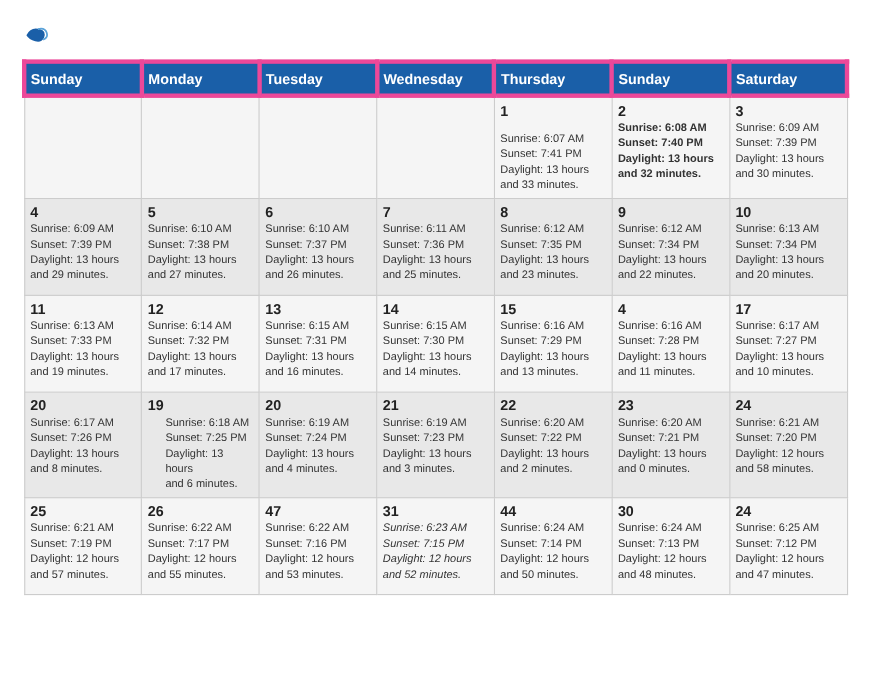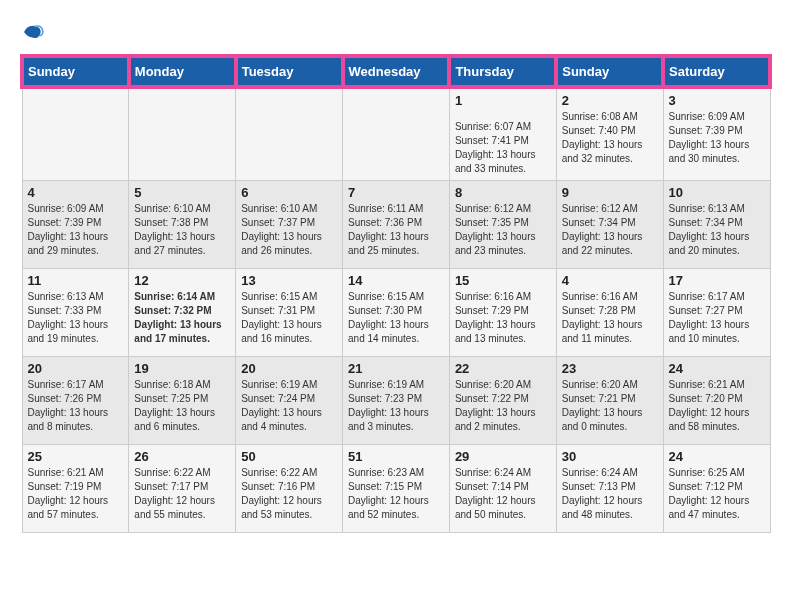--- a/index.html
+++ b/index.html
@@ -131,21 +131,21 @@
         <td class="empty-cell"></td>
         <td>
           <span class="day-number">1</span>
           <div class="cell-content" style="white-space: pre-line; margin-top: 12px;">Sunrise: 6:07 AM
 Sunset: 7:41 PM
 Daylight: 13 hours
 and 33 minutes.</div>
         </td>
         <td>
           <span class="day-number">2</span>
-          <div class="cell-content" style="white-space: pre-line;">Sunrise: 6:08 AM
+          <div class="cell-content" style="white-space: pre-line; font-weight: bold;">Sunrise: 6:08 AM
 Sunset: 7:40 PM
 Daylight: 13 hours
 and 32 minutes.</div>
         </td>
         <td>
           <span class="day-number">3</span>
           <div class="cell-content" style="white-space: pre-line;">Sunrise: 6:09 AM
 Sunset: 7:39 PM
 Daylight: 13 hours
 and 30 minutes.</div>
@@ -205,21 +205,21 @@
       <tr>
         <td>
           <span class="day-number">11</span>
           <div class="cell-content" style="white-space: pre-line;">Sunrise: 6:13 AM
 Sunset: 7:33 PM
 Daylight: 13 hours
 and 19 minutes.</div>
         </td>
         <td>
           <span class="day-number">12</span>
-          <div class="cell-content" style="white-space: pre-line; font-weight: bold;">Sunrise: 6:14 AM
+          <div class="cell-content" style="white-space: pre-line;">Sunrise: 6:14 AM
 Sunset: 7:32 PM
 Daylight: 13 hours
 and 17 minutes.</div>
         </td>
         <td>
           <span class="day-number">13</span>
           <div class="cell-content" style="white-space: pre-line;">Sunrise: 6:15 AM
 Sunset: 7:31 PM
 Daylight: 13 hours
 and 16 minutes.</div>
@@ -256,21 +256,21 @@
       <tr>
         <td>
           <span class="day-number">20</span>
           <div class="cell-content" style="white-space: pre-line;">Sunrise: 6:17 AM
 Sunset: 7:26 PM
 Daylight: 13 hours
 and 8 minutes.</div>
         </td>
         <td>
           <span class="day-number">19</span>
-          <div class="cell-content" style="white-space: pre-line;">Sunrise: 6:18 AM
+          <div class="cell-content" style="white-space: pre-line; margin-left: 16px;">Sunrise: 6:18 AM
 Sunset: 7:25 PM
 Daylight: 13 hours
 and 6 minutes.</div>
         </td>
         <td>
           <span class="day-number">20</span>
           <div class="cell-content" style="white-space: pre-line;">Sunrise: 6:19 AM
 Sunset: 7:24 PM
 Daylight: 13 hours
 and 4 minutes.</div>
@@ -313,35 +313,35 @@
 and 57 minutes.</div>
         </td>
         <td>
           <span class="day-number">26</span>
           <div class="cell-content" style="white-space: pre-line;">Sunrise: 6:22 AM
 Sunset: 7:17 PM
 Daylight: 12 hours
 and 55 minutes.</div>
         </td>
         <td>
-          <span class="day-number">50</span>
+          <span class="day-number">47</span>
           <div class="cell-content" style="white-space: pre-line;">Sunrise: 6:22 AM
 Sunset: 7:16 PM
 Daylight: 12 hours
 and 53 minutes.</div>
         </td>
         <td>
-          <span class="day-number">51</span>
-          <div class="cell-content" style="white-space: pre-line;">Sunrise: 6:23 AM
+          <span class="day-number">31</span>
+          <div class="cell-content" style="white-space: pre-line; font-style: italic;">Sunrise: 6:23 AM
 Sunset: 7:15 PM
 Daylight: 12 hours
 and 52 minutes.</div>
         </td>
         <td>
-          <span class="day-number">29</span>
+          <span class="day-number">44</span>
           <div class="cell-content" style="white-space: pre-line;">Sunrise: 6:24 AM
 Sunset: 7:14 PM
 Daylight: 12 hours
 and 50 minutes.</div>
         </td>
         <td>
           <span class="day-number">30</span>
           <div class="cell-content" style="white-space: pre-line;">Sunrise: 6:24 AM
 Sunset: 7:13 PM
 Daylight: 12 hours

